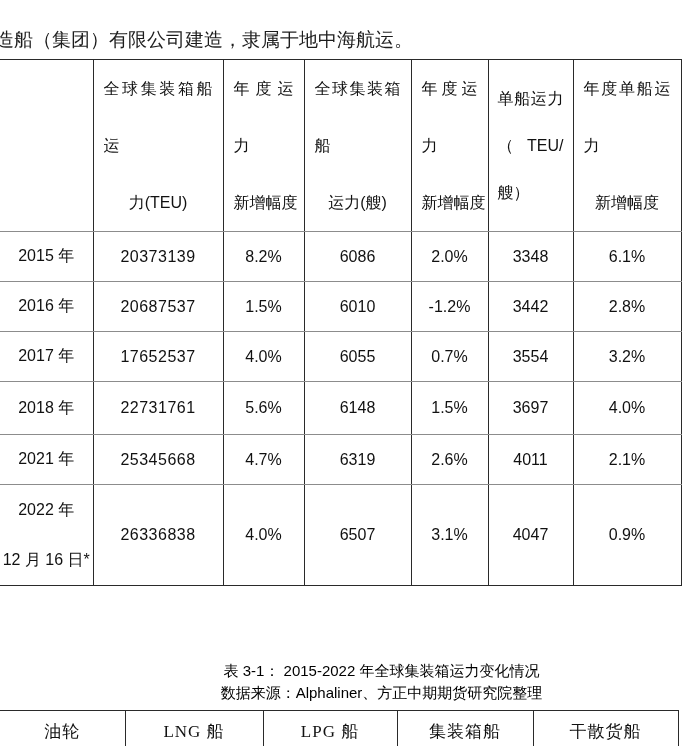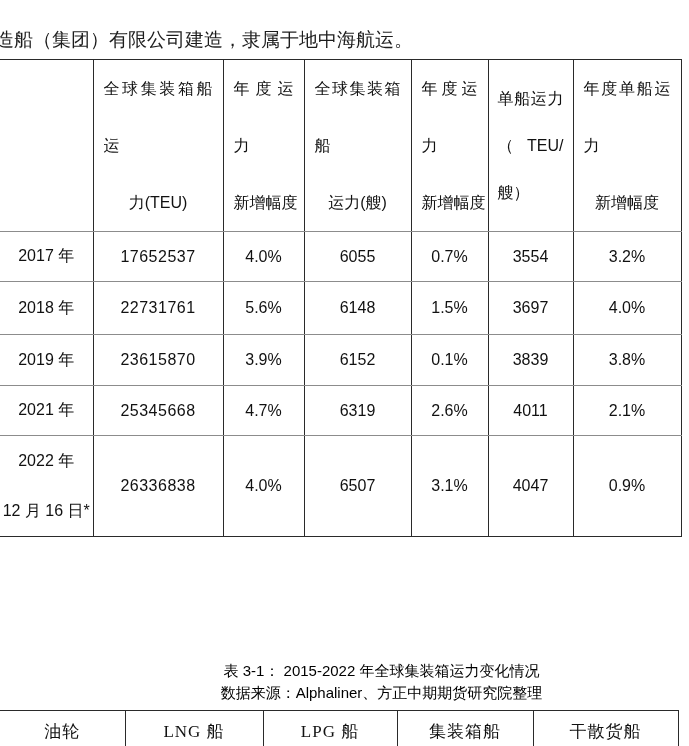--- a/index.html
+++ b/index.html
@@ -93,45 +93,54 @@
         <div class="hl6 j">（ TEU/</div>
         <div class="hl6">艘）</div>
       </td>
       <td class="hd">
         <div class="hl j">年度单船运力</div>
         <div class="hl">新增幅度</div>
       </td>
     </tr>
 
     <tr style="height:50px">
+      <td>2015 年</td>
+      <td class="num">20373139</td>
+      <td>8.2%</td>
+      <td>6086</td>
+      <td>2.0%</td>
+      <td>3348</td>
+      <td>6.1%</td>
+    </tr>
+    <tr style="height:50px">
+      <td>2016 年</td>
+      <td class="num">20687537</td>
+      <td>1.5%</td>
+      <td>6010</td>
+      <td>-1.2%</td>
+      <td>3442</td>
+      <td>2.8%</td>
+    </tr>
+    <tr style="height:50px">
       <td>2017 年</td>
       <td class="num">17652537</td>
       <td>4.0%</td>
       <td>6055</td>
       <td>0.7%</td>
       <td>3554</td>
       <td>3.2%</td>
     </tr>
     <tr style="height:53px">
       <td>2018 年</td>
       <td class="num">22731761</td>
       <td>5.6%</td>
       <td>6148</td>
       <td>1.5%</td>
       <td>3697</td>
       <td>4.0%</td>
-    </tr>
-    <tr style="height:51px">
-      <td>2019 年</td>
-      <td class="num">23615870</td>
-      <td>3.9%</td>
-      <td>6152</td>
-      <td>0.1%</td>
-      <td>3839</td>
-      <td>3.8%</td>
     </tr>
     <tr style="height:50px">
       <td>2021 年</td>
       <td class="num">25345668</td>
       <td>4.7%</td>
       <td>6319</td>
       <td>2.6%</td>
       <td>4011</td>
       <td>2.1%</td>
     </tr>

